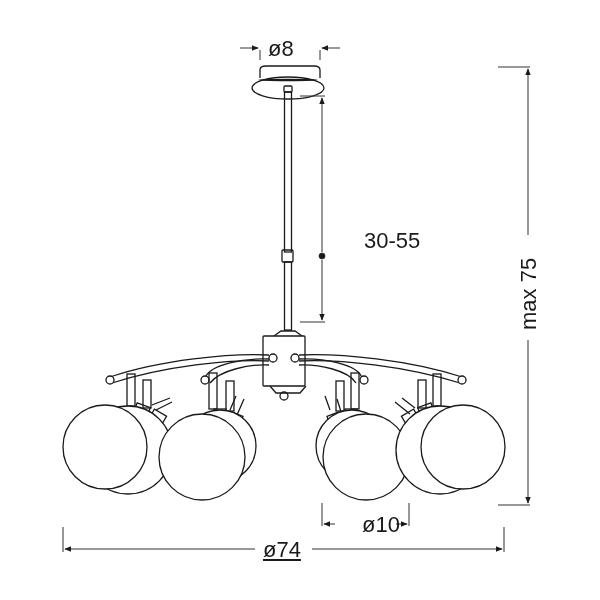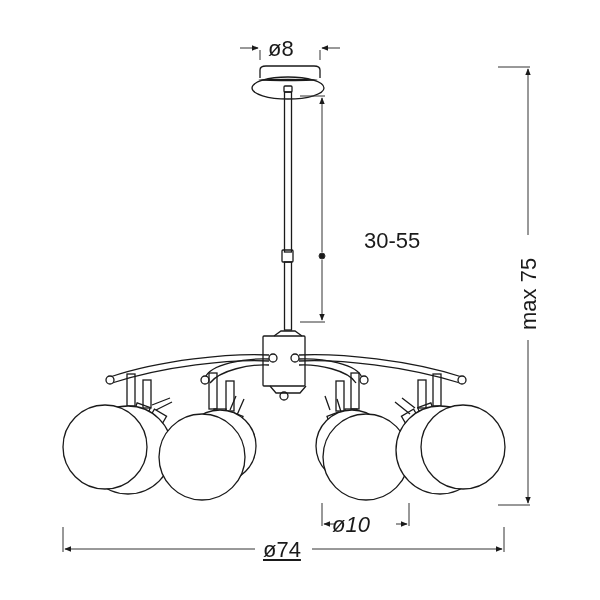--- a/index.html
+++ b/index.html
@@ -126,14 +126,14 @@
       <path d="M63,527 L63,552 M504,527 L504,552"></path>
       <line x1="255" y1="549" x2="65" y2="549" marker-end="url(#ah)"></line>
       <line x1="312" y1="549" x2="502" y2="549" marker-end="url(#ah)"></line>
     </g>
   </g>
 </svg>
 
 <div class="lbl" style="left:268px; top:38px;text-align:right;">ø8</div>
 <div class="lbl" style="left:336px; top:230px;margin-left:28px;">30-55</div>
 <div class="lbl vert" style="left:518px; top:330px;">max 75</div>
-<div class="lbl" style="left:332px; top:514px;font-style:italic;">ø10</div>
+<div class="lbl" style="left:362px; top:514px;">ø10</div>
 <div class="lbl" style="left:263px; top:539px;text-decoration:underline;">ø74</div>
 
 </body></html>

